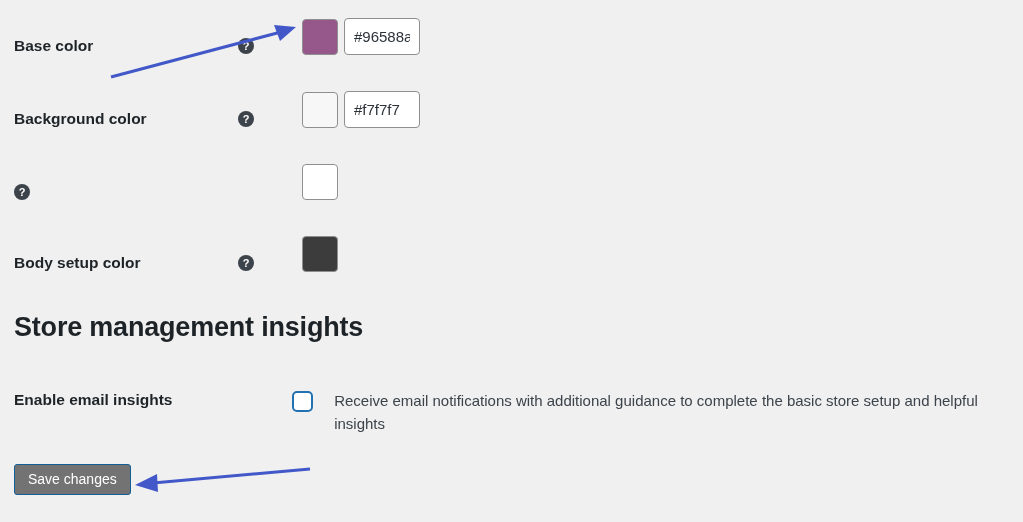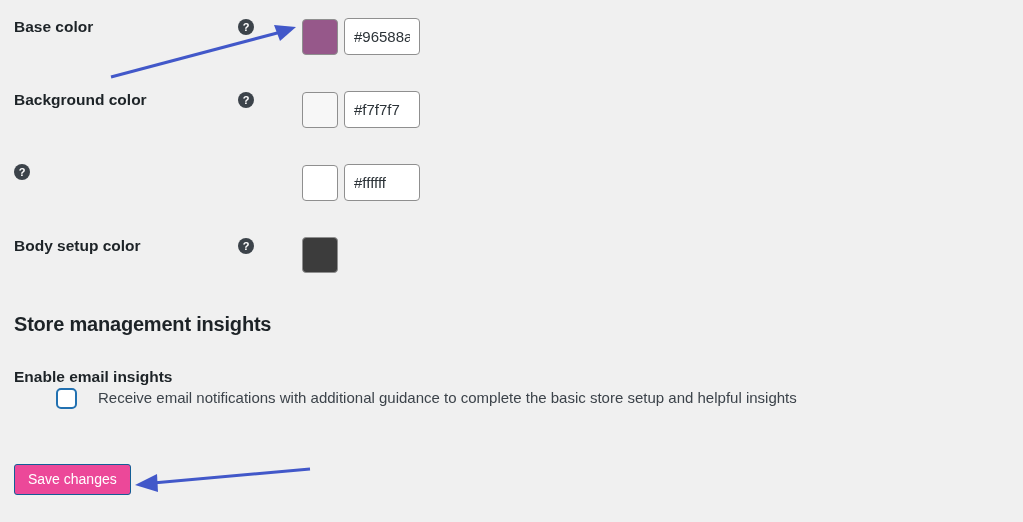--- a/index.html
+++ b/index.html
@@ -9,21 +9,21 @@
     height: 522px;
     background: #f0f0f0;
     font-family: -apple-system, BlinkMacSystemFont, "Segoe UI", Helvetica, Arial, sans-serif;
     font-size: 15px;
     color: #1d2327;
     position: relative;
     padding: 0 14px;
   }
   .form-row {
     display: flex;
-    align-items: flex-start;
+    align-items: flex-end;
     padding: 18px 0;
   }
   .label-col {
     width: 244px;
     display: flex;
     align-items: center;
     justify-content: flex-start;
     gap: 8px;
   }
   .label-col .lbl {
@@ -57,31 +57,30 @@
   .hex-input {
     width: 76px; height: 37px;
     border: 1px solid #8f8f8f;
     border-radius: 4px;
     background: #fff;
     padding: 0 9px;
     font-size: 15px;
     color: #2c3338;
   }
   h2.section-title {
-    font-size: 20px;
+    font-size: 27px;
     font-weight: 700;
     color: #1d2327;
-    margin: 22px 0 14px 0;
+    margin: 22px 0 30px 0;
     letter-spacing: -0.2px;
   }
   .insights-row {
     display: flex;
     align-items: flex-start;
     padding: 16px 0 10px 0;
-    flex-direction: column;
   }
   .insights-row .lbl {
     width: 244px;
     font-weight: 700;
     font-size: 15.5px;
     padding-top: 2px;
   }
   .desc-col {
     display: flex;
     align-items: flex-start;
@@ -98,21 +97,21 @@
     cursor: pointer;
   }
   .desc-text {
     font-size: 15px;
     color: #3c434a;
     line-height: 1.55;
     max-width: 700px;
   }
   .save-btn {
     display: inline-block;
-    background: #ec4899;
+    background: #737373;
     color: #fff;
     border: 1px solid #135e96;
     border-radius: 3px;
     padding: 6px 13px 7px 13px;
     font-size: 14px;
     cursor: pointer;
     position: absolute;
     left: 14px;
     bottom: 27px;
   }
@@ -145,21 +144,20 @@
     <input class="hex-input" value="#f7f7f7" style="">
   </div>
 </div>
 
 <div class="form-row">
   <div class="label-col">
     <span class="help">?</span>
   </div>
   <div class="field-col">
     <div class="swatch" style="background:#ffffff;"></div>
-    <input class="hex-input" value="#ffffff" style="">
   </div>
 </div>
 
 <div class="form-row">
   <div class="label-col">
     <span class="lbl">Body setup color</span>
     <span class="help">?</span>
   </div>
   <div class="field-col">
     <div class="swatch" style="background:#3c3c3c;"></div>

